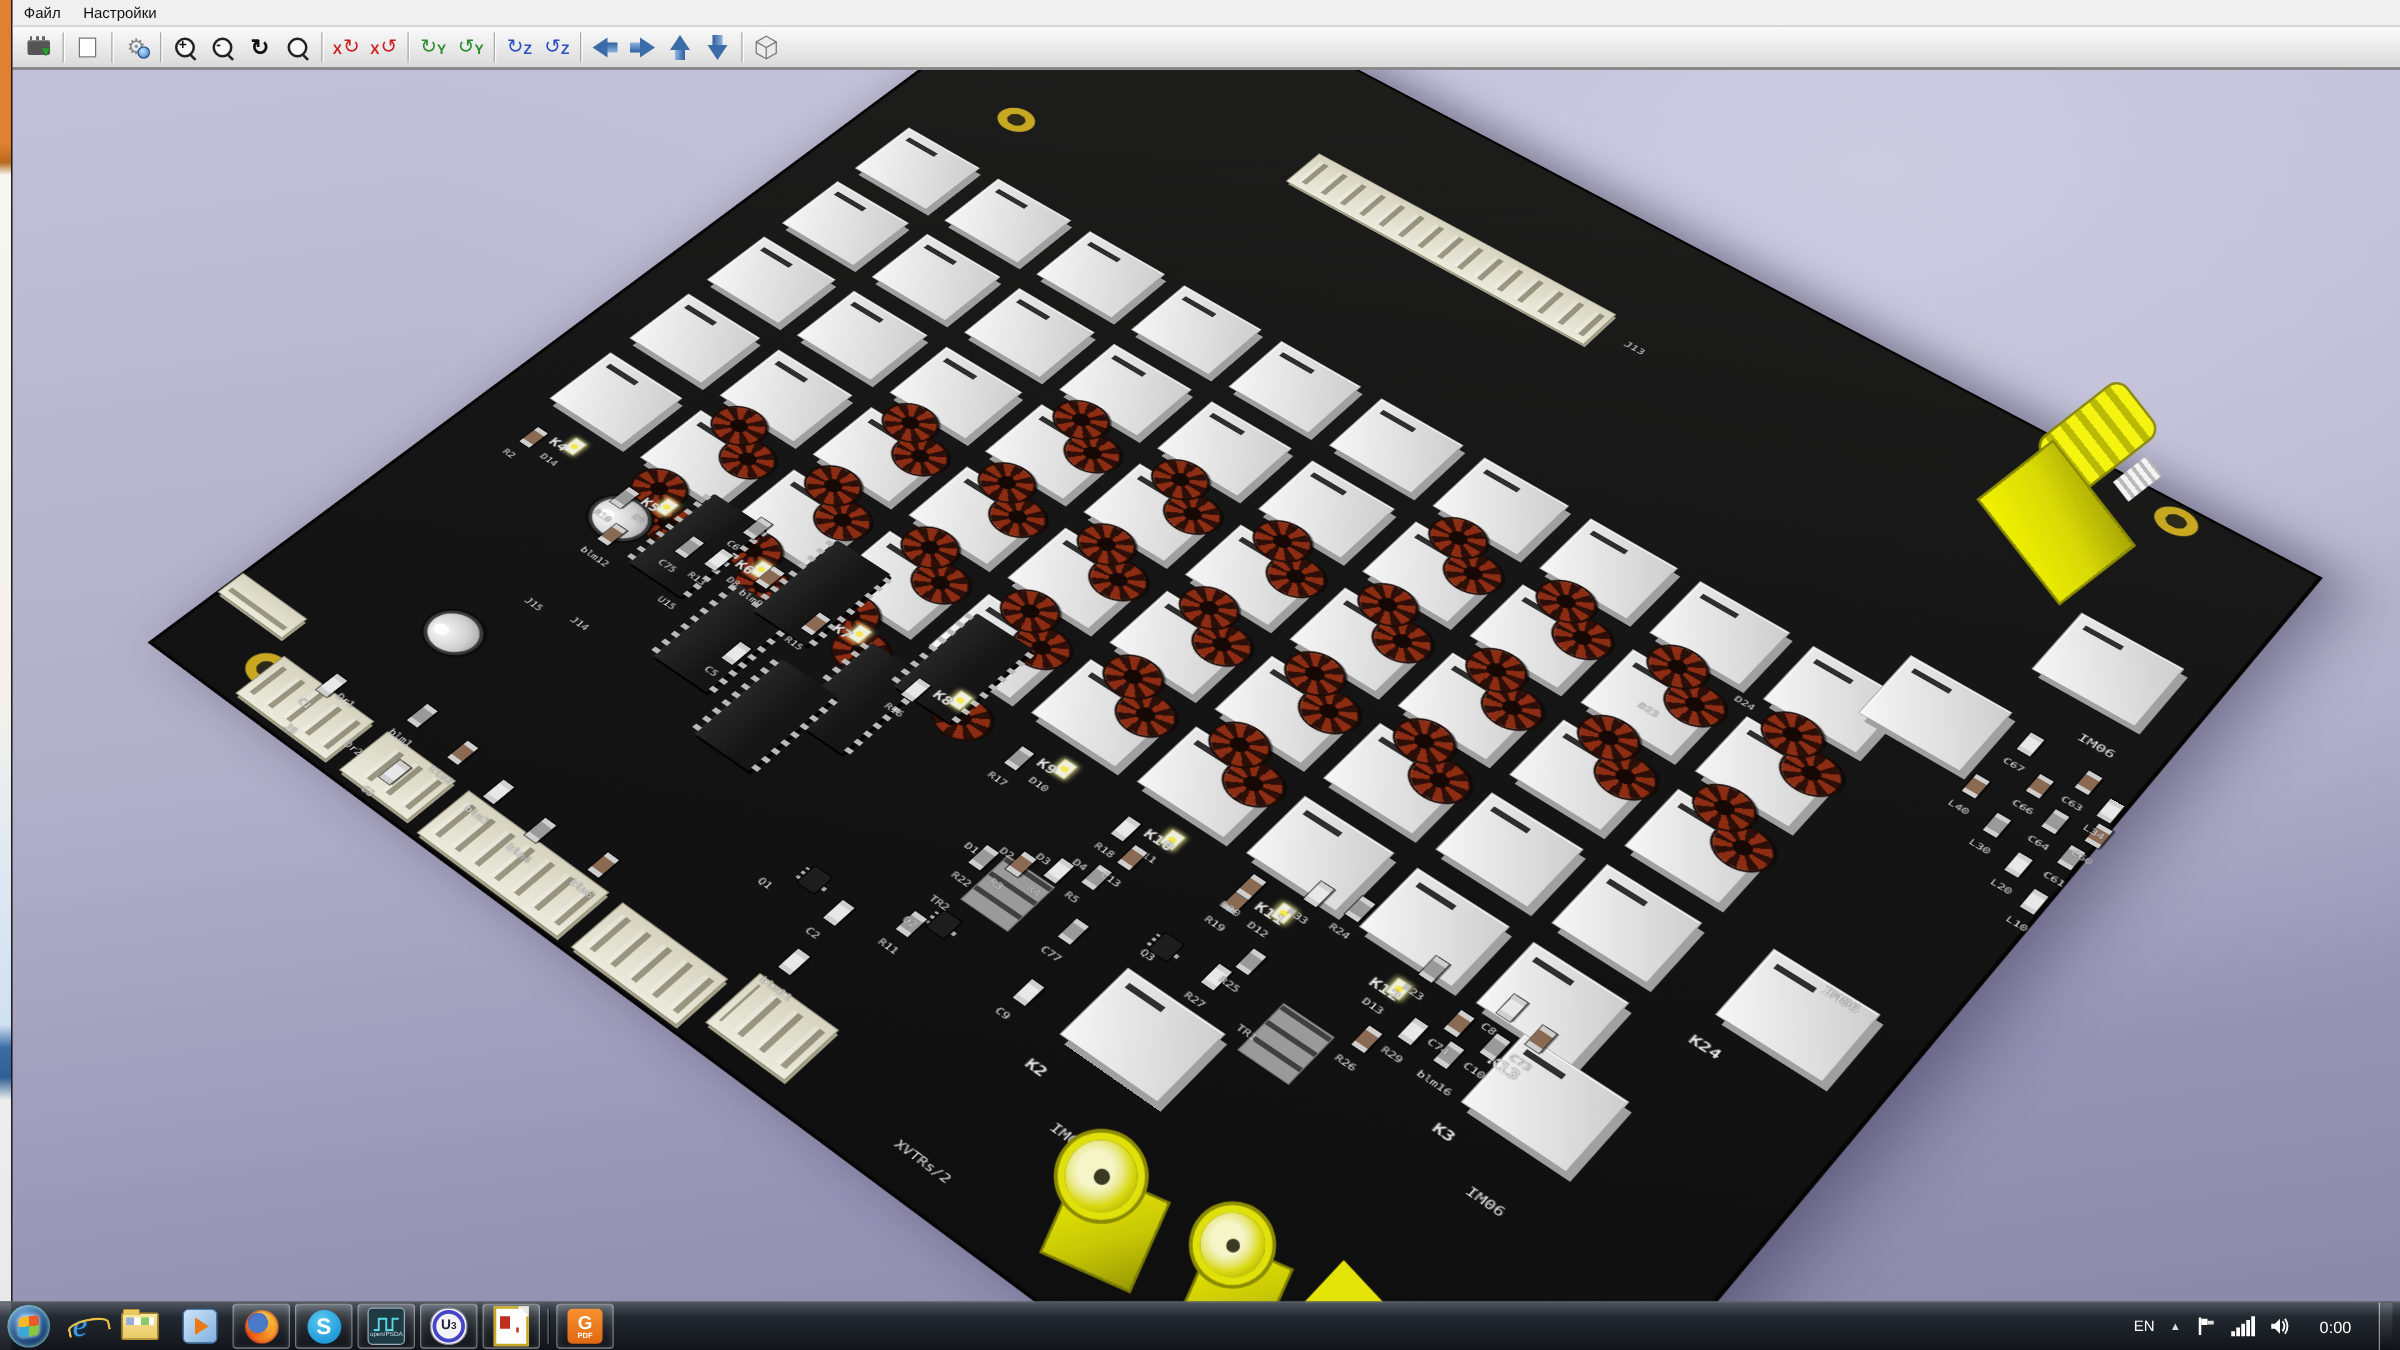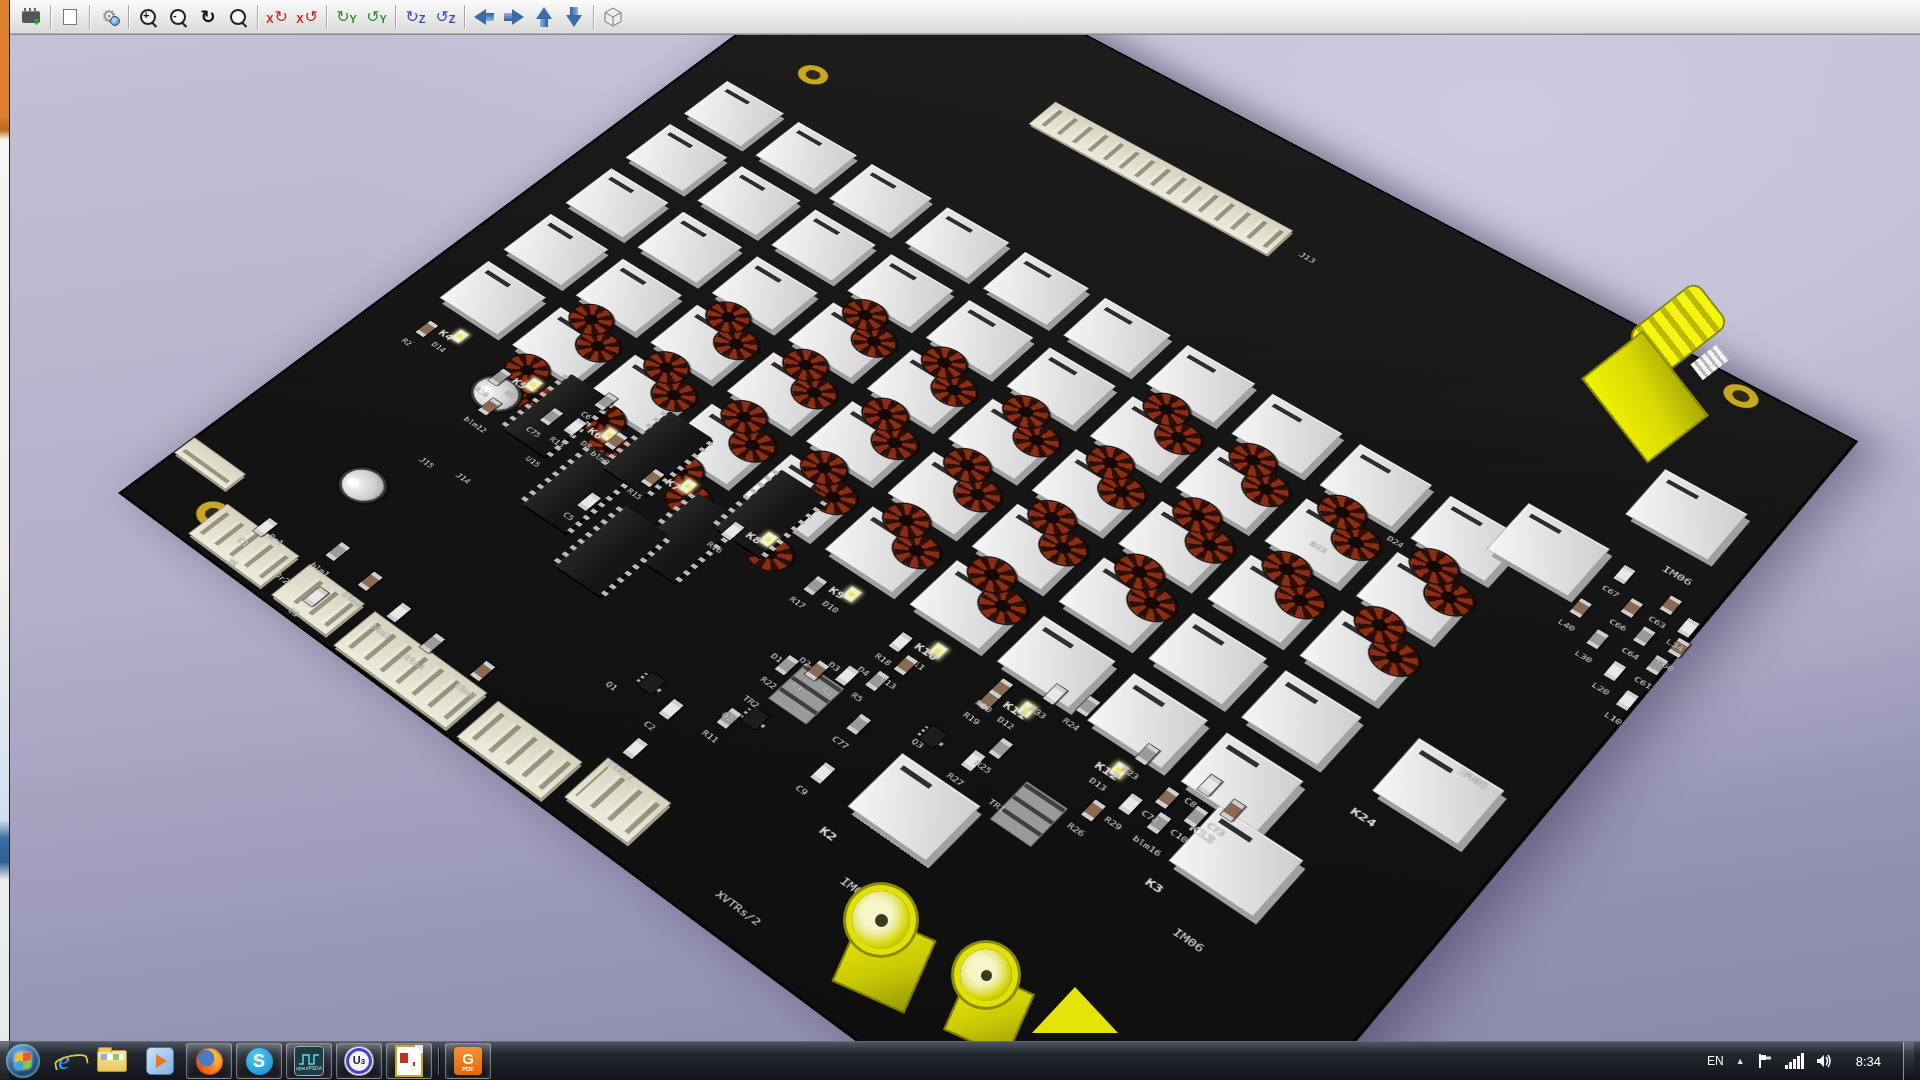--- a/index.html
+++ b/index.html
@@ -150,20 +150,24 @@
 </style>
 </head>
 <body>
 
 <div id="screen">
   <div id="bg-sliver"></div>
 
   <div id="app">
 
 
+    <div id="menubar">
+      <span class="menu-item">Файл</span>
+      <span class="menu-item">Настройки</span>
+    </div>
 
     <div id="toolbar">
       <div class="tbtn">
           <span class="ic-chip"></span>
         </div>
       <div class="tsep"></div>
       <div class="tbtn">
           <span class="ic-copy"></span>
         </div>
       <div class="tsep"></div>
@@ -603,17 +607,17 @@
         <i style="height:4px"></i>
           <i style="height:7px"></i>
           <i style="height:10px"></i>
           <i style="height:13px"></i>
           <i style="height:16px"></i>
       </span>
       <svg width="18" height="16">
         <path d="M1 6 4 6 8 2 8 14 4 10 1 10Z" fill="#fff"></path>
         <path d="M10 4 Q13 8 10 12 M12 2 Q16 8 12 14" stroke="#fff" fill="none" stroke-width="1.5"></path>
       </svg>
-      <span id="clock">8:34</span>
+      <span id="clock">0:00</span>
       <div id="show-desktop"></div>
     </div>
   </div>
 </div>
 
 </body></html>

